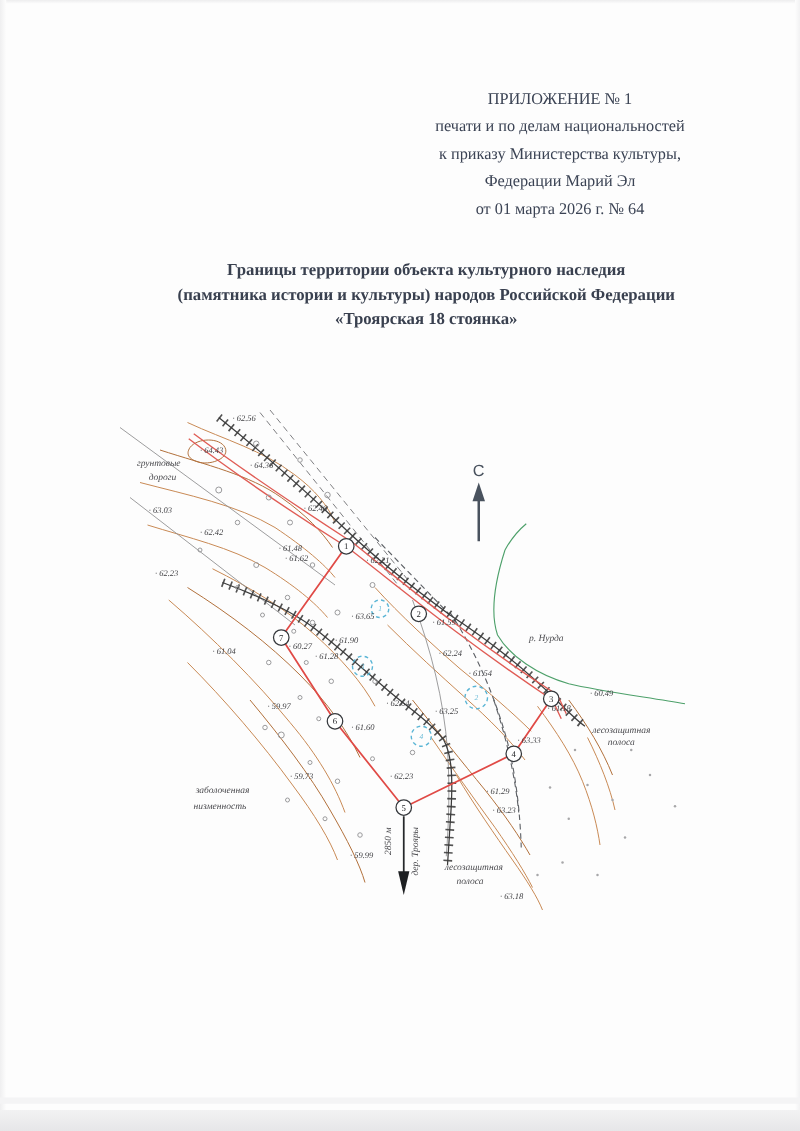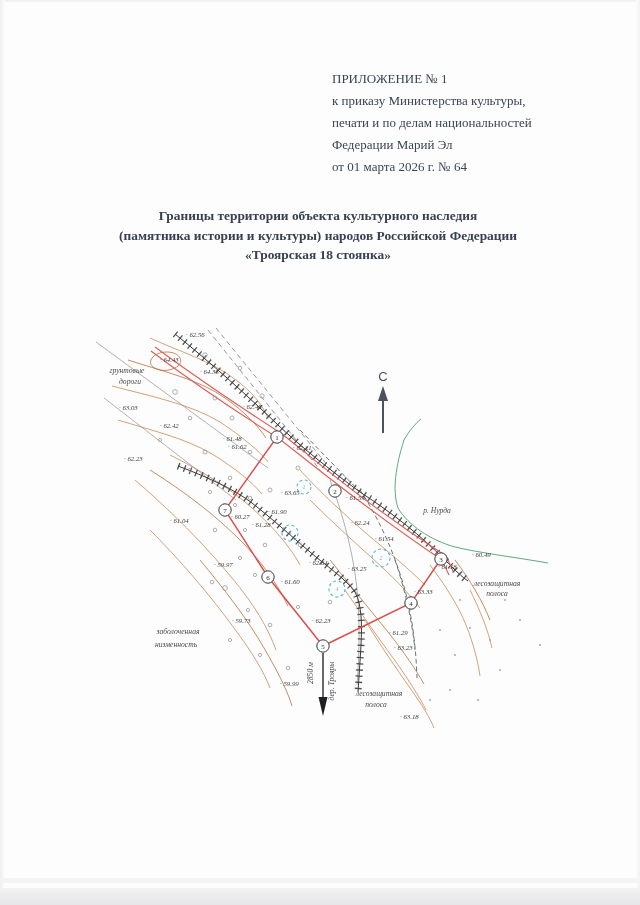--- a/index.html
+++ b/index.html
@@ -9,24 +9,24 @@
   }
   .scan-edge{position:absolute;pointer-events:none;}
   #edge-top{left:0;top:0;width:640px;height:3px;background:linear-gradient(#ededee,#fdfdfd);}
   #edge-left{left:0;top:0;width:5px;height:905px;background:linear-gradient(90deg,#efeff0,#fdfdfd);}
   #edge-right{right:0;top:0;width:4px;height:905px;background:linear-gradient(270deg,#f2f2f3,#fdfdfd);}
   #edge-bottom-streak{left:0;top:878px;width:640px;height:5px;background:#f4f4f5;}
   #edge-bottom{left:0;top:888px;width:640px;height:17px;background:linear-gradient(#f2f2f3,#e6e6e8);}
 
   .doc-header{
     position:absolute;left:332px;top:68px;width:232px;
-    color:#3b4354;font-size:13px;line-height:22px;
+    text-align:center;color:#3b4354;font-size:13px;line-height:22px;
   }
   .doc-title{
-    position:absolute;left:88px;top:206px;width:460px;
+    position:absolute;left:111px;top:206px;width:460px;
     text-align:center;color:#39404f;font-size:13.4px;line-height:19.5px;font-weight:bold;
   }
   #map-svg{position:absolute;left:0;top:0;}
 
   
   .contour{fill:none;stroke:#c98a55;stroke-width:0.8;}
   .contour.dark{stroke:#b2713c;}
   .greyline{fill:none;stroke:#8f8f90;stroke-width:0.7;}
   .greydash{fill:none;stroke:#7f7f82;stroke-width:0.8;stroke-dasharray:5 3.5;}
   .darkdash{fill:none;stroke:#5e6166;stroke-width:0.9;stroke-dasharray:4.5 3;}
@@ -49,22 +49,22 @@
 <body>
 
 <div class="scan-edge" id="edge-top"></div>
 <div class="scan-edge" id="edge-left"></div>
 <div class="scan-edge" id="edge-right"></div>
 <div class="scan-edge" id="edge-bottom-streak"></div>
 <div class="scan-edge" id="edge-bottom"></div>
 
 <div class="doc-header">
   <div>ПРИЛОЖЕНИЕ № 1</div>
+  <div>печати и по делам национальностей</div>
   <div>к приказу Министерства культуры,</div>
-  <div>печати и по делам национальностей</div>
   <div>Федерации Марий Эл</div>
   <div>от 01 марта 2026 г. № 64</div>
 </div>
 
 <div class="doc-title">
   <div>Границы территории объекта культурного наследия</div>
   <div>(памятника истории и культуры) народов Российской Федерации</div>
   <div>«Троярская 18 стоянка»</div>
 </div>
 

